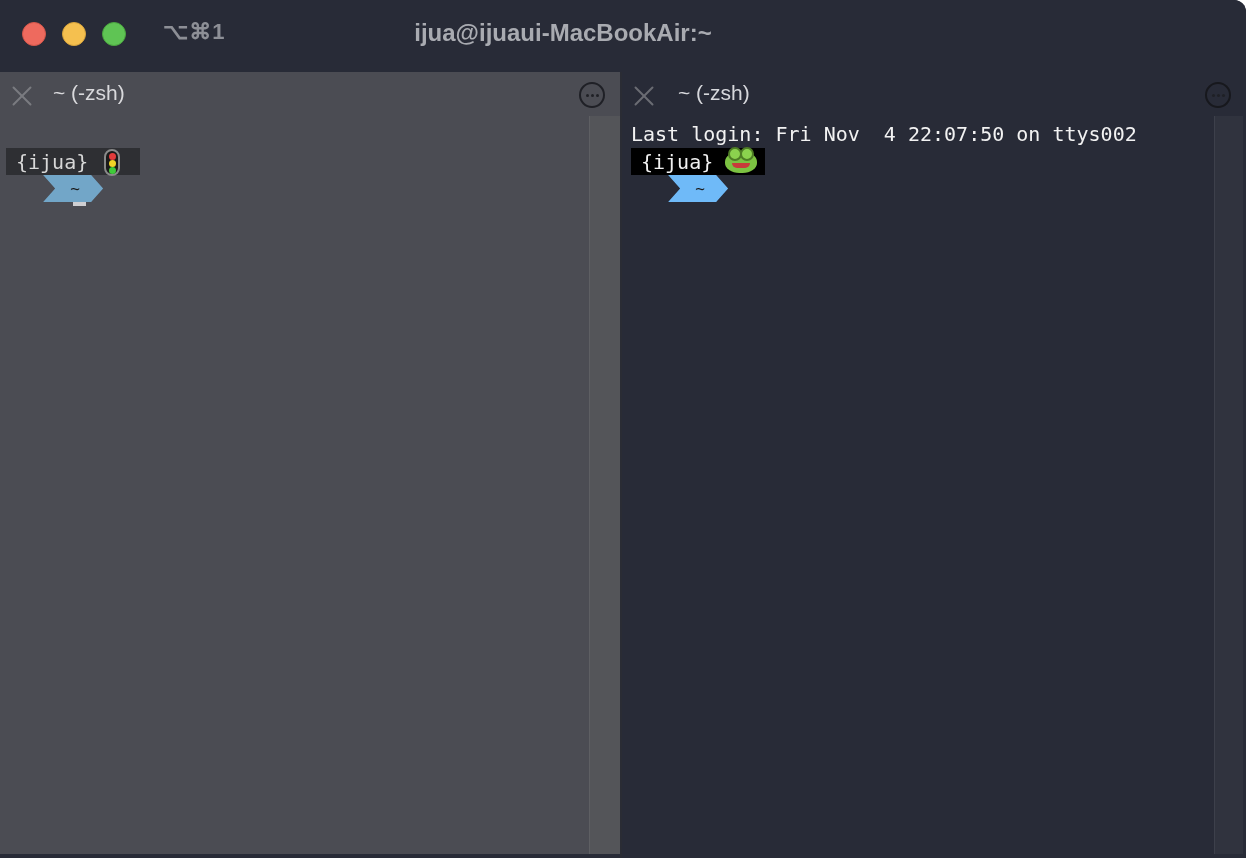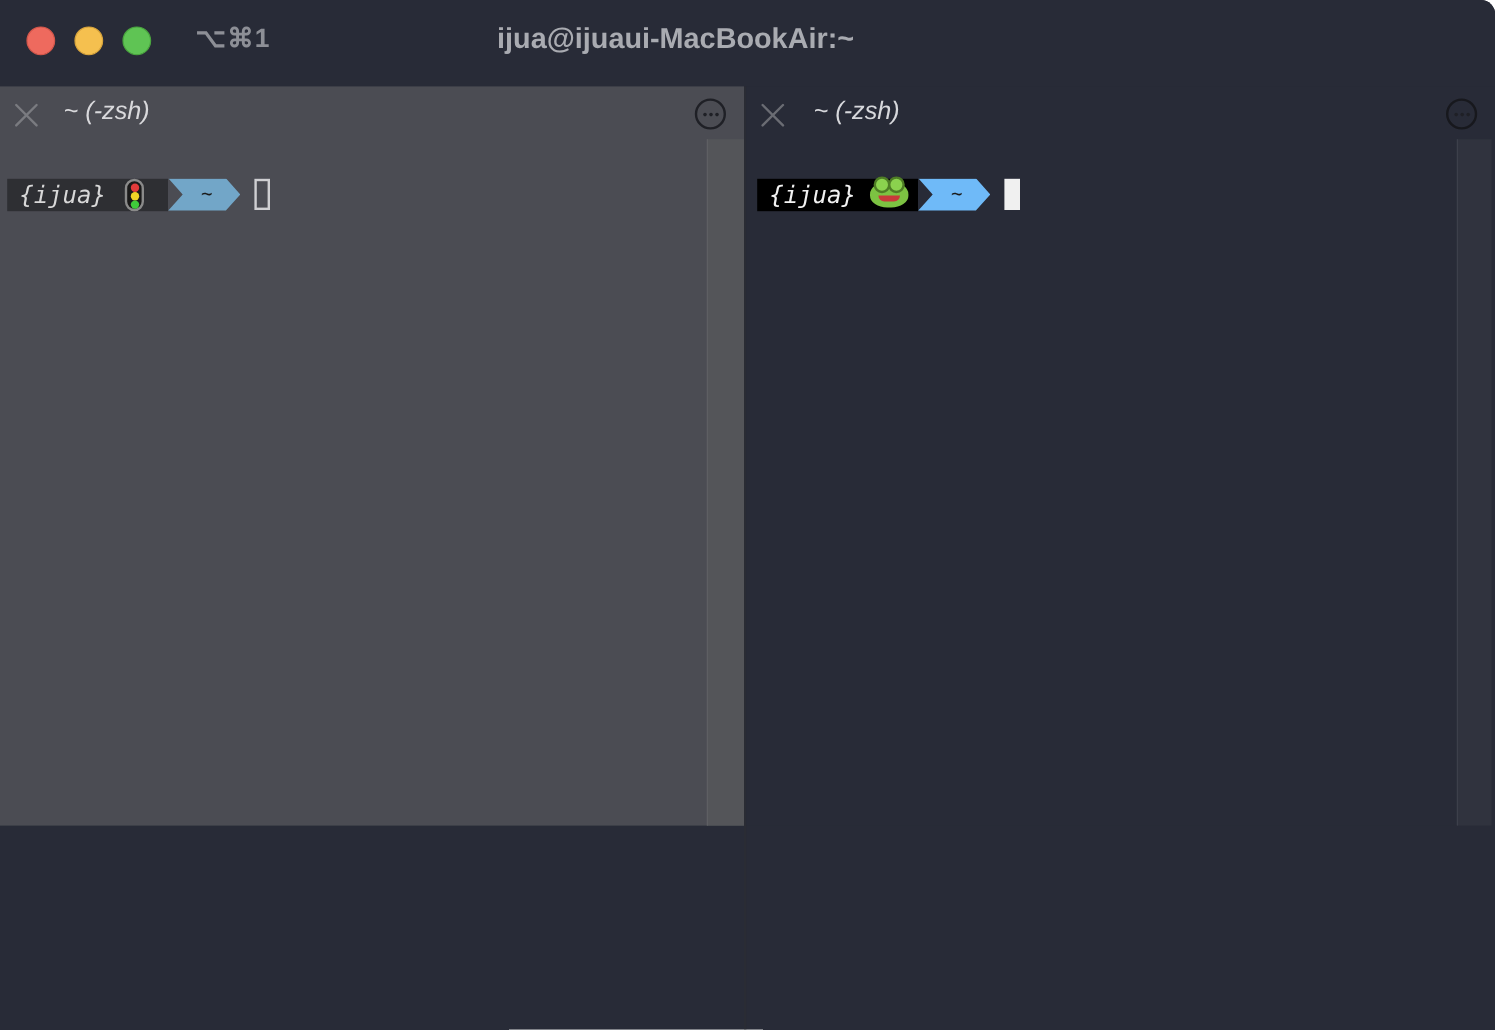--- a/index.html
+++ b/index.html
@@ -21,21 +21,21 @@
     .shortcut {
       position: absolute; left: 163px; top: 19px; font-size: 22px; font-weight: bold;
       color: #8d8f96; font-family: "Liberation Sans", sans-serif; letter-spacing: 1px;
     }
     .window-title {
       position: absolute; left: 0; width: 1112px; top: 19px; text-align: center;
       font-family: "Liberation Sans", sans-serif; font-weight: bold; font-size: 24px; color: #a9abb1;
       padding-left: 14px;
     }
 
-    .pane { position: absolute; top: 72px; height: 616px; font-style: italic; }
+    .pane { position: absolute; top: 72px; height: 782px; }
     .pane.left { left: 0; width: 620px; background: #4b4c53; }
     .pane.right { left: 622px; width: 624px; background: #282b37; }
     .divider { position: absolute; left: 620px; top: 72px; width: 2px; height: 786px; background: #2a2c34; }
 
     .tab-header { position: absolute; left: 0; top: 0; right: 0; height: 44px; }
     .tab-close {
       position: absolute; left: 10px; top: 11px; width: 24px; height: 24px; cursor: pointer;
     }
     .tab-close::before, .tab-close::after {
       content: ""; position: absolute; left: 11px; top: 0; width: 2px; height: 26px;
@@ -58,21 +58,21 @@
     .more-button .dot { width: 3px; height: 3px; border-radius: 50%; background: #1f2026; }
 
     .terminal-body {
       position: absolute; left: 0; top: 44px; bottom: 0; right: 32px;
       font-family: "DejaVu Sans Mono", monospace; font-size: 20px; line-height: 28px;
     }
     .pane.left .terminal-body { color: #d5d5d6; }
     .pane.right .terminal-body { color: #f2f2f2; }
     .line { position: absolute; left: 6px; white-space: pre; }
     .line.login { top: 4px; }
-    .line.prompt { top: 32px; height: 28px; display: flex; align-items: center; }
+    .line.prompt { top: 32px; height: 28px; display: flex; align-items: center; flex-direction: column; }
     .pane.right .line { left: 9px; }
 
     .seg-user { height: 27px; display: flex; align-items: center; padding-left: 10px; padding-right: 8px; white-space: pre; }
     .pane.left .seg-user { background: #2e2f33; color: #d8d8d8; }
     .pane.right .seg-user { background: #000000; color: #f2f2f2; }
     .emoji { display: inline-block; margin-left: 10px; width: 34px; height: 24px; position: relative; }
     .traffic-light {
       position: absolute; left: 6px; top: -1px; width: 16px; height: 27px; border-radius: 8px;
       background: #1a1a1a; border: 2px solid #8a8a8a;
     }
@@ -147,20 +147,21 @@
     <div class="tab-header">
       <div class="tab-close"></div>
       <div class="tab-title">~ (-zsh)</div>
       <div class="more-button">
         <span class="dot"></span>
           <span class="dot"></span>
           <span class="dot"></span>
       </div>
     </div>
     <div class="terminal-body">
+      <div class="line login">Last login: Fri Nov  4 22:07:50 on ttys002</div>
       <div class="line prompt">
         <span class="seg-user"><span>{ijua}</span><span class="emoji"><span class="frog"><span class="mouth"></span></span></span></span>
         <span class="seg-dir">~</span>
         <span class="cursor"></span>
       </div>
     </div>
     <div class="scrollbar"></div>
   </div>
 </div>
 

